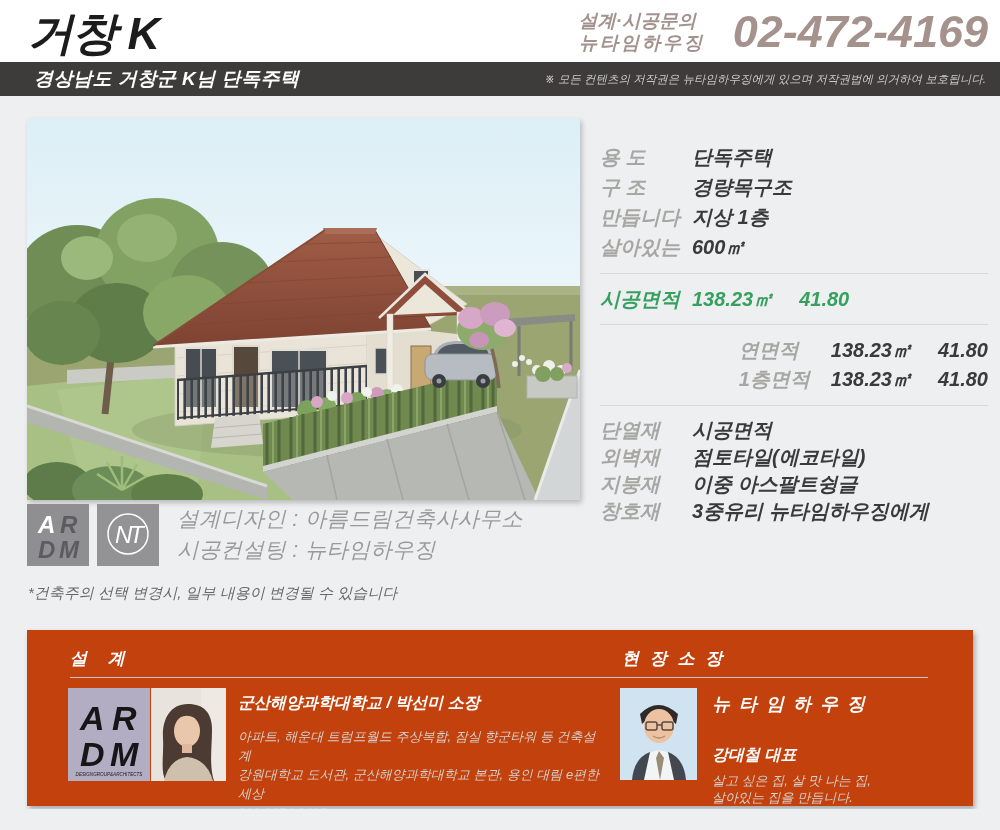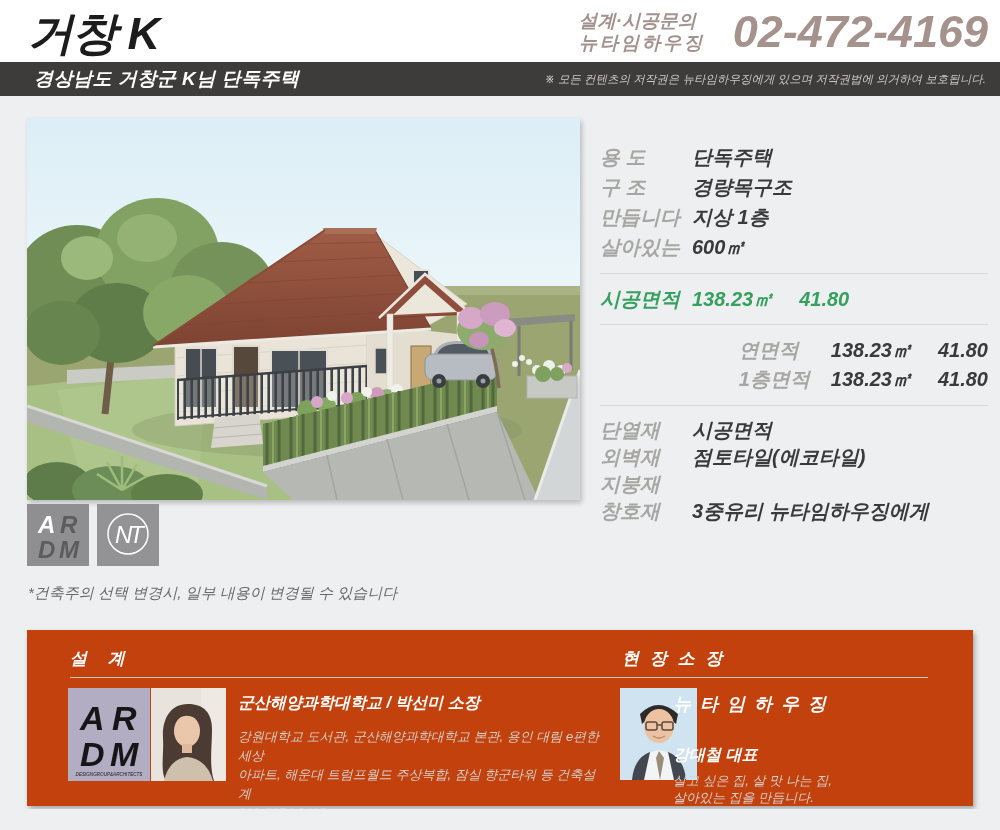--- a/index.html
+++ b/index.html
@@ -54,21 +54,21 @@
   .heading-design { left:43px; letter-spacing:8px; }
   .heading-manager { left:595px; letter-spacing:3px; }
   .sec-underline { position:absolute; left:43px; top:47px; width:858px; height:1px; background:#c9c6c4; }
   .media-box { position:absolute; top:58px; }
   .adm-footer-logo { left:41px; width:82px; height:93px; }
   .designer-photo { left:124px; width:75px; height:93px; }
   .manager-photo { left:593px; width:77px; height:92px; }
   .designer-text { position:absolute; left:211px; top:63px; width:370px; }
   .designer-title { color:#ffffff; font-weight:700; font-size:16px; }
   .designer-desc { margin-top:13px; color:#d6d1ce; font-size:13px; line-height:19px; }
-  .manager-text { position:absolute; left:646px; top:62px; width:250px; }
+  .manager-text { position:absolute; left:685px; top:62px; width:250px; }
   .manager-company { color:#ffffff; font-weight:700; font-size:18px; letter-spacing:2px; }
   .manager-name { color:#ffffff; font-weight:700; font-size:16px; margin-top:29px; }
   .manager-slogan { color:#d6d1ce; font-size:13px; line-height:17px; margin-top:6px; }
 </style>
 </head>
 <body>
 
 <div class="page">
 
   <div class="header">
@@ -265,20 +265,21 @@
       <div class="spec-row">
           <span class="lbl">단열재</span>
           <span class="val">시공면적</span>
         </div>
       <div class="spec-row">
           <span class="lbl">외벽재</span>
           <span class="val">점토타일(에코타일)</span>
         </div>
       <div class="spec-row">
           <span class="lbl">지붕재</span>
+          <span class="val">이중 아스팔트슁글</span>
         </div>
       <div class="spec-row">
           <span class="lbl">창호재</span>
           <span class="val">3중유리 뉴타임하우징에게</span>
         </div>
     </div>
   </div>
 
   <div class="credits">
     <svg class="credit-logo" viewBox="0 0 62 62">
@@ -286,20 +287,24 @@
       <text x="11" y="29" font-size="24" font-weight="bold" fill="#ffffff">A</text>
       <text x="33" y="29" font-size="24" font-weight="bold" fill="#5c5c60">R</text>
       <text x="11" y="54" font-size="24" font-weight="bold" fill="#5c5c60">D</text>
       <text x="32" y="54" font-size="24" font-weight="bold" fill="#5c5c60">M</text>
     </svg>
     <svg class="credit-logo" viewBox="0 0 62 62">
       <rect width="62" height="62" fill="#939396"></rect>
       <circle cx="31" cy="30" r="20" fill="none" stroke="#ffffff" stroke-width="1.5"></circle>
       <text x="31" y="39" font-size="24" fill="#ffffff" text-anchor="middle" letter-spacing="-3">NT</text>
     </svg>
+    <div class="credit-text">
+      <div>설계디자인 : 아름드림건축사사무소</div>
+      <div>시공컨설팅 : 뉴타임하우징</div>
+    </div>
   </div>
 
   <div class="disclaimer-note">*건축주의 선택 변경시, 일부 내용이 변경될 수 있습니다</div>
 
   <div class="footer-panel">
     <div class="sec-heading heading-design">설 계</div>
     <div class="sec-heading heading-manager">현 장 소 장</div>
     <div class="sec-underline"></div>
 
     <svg class="media-box adm-footer-logo" style="position:absolute;" viewBox="0 0 82 93">
@@ -317,22 +322,22 @@
       <path d="M37,16 C18,16 11,33 12,50 C13,68 9,84 15,93 L63,93 C58,78 61,58 61,42 C61,25 53,16 37,16 Z" fill="#4b3b33"></path>
       <ellipse cx="36" cy="43" rx="13" ry="16" fill="#eac6ab"></ellipse>
       <path d="M22,34 Q36,21 51,35 Q49,24 36,23 Q24,24 22,34 Z" fill="#4b3b33"></path>
       <rect x="31" y="56" width="10" height="9" fill="#e0b89c"></rect>
       <path d="M13,93 Q18,71 36,69 Q56,71 62,93 Z" fill="#cfc0ae"></path>
     </svg>
 
     <div class="designer-text">
       <div class="designer-title">군산해양과학대학교 / 박선미 소장</div>
       <div class="designer-desc">
+        <div>아파트, 해운대 트럼프월드 주상복합, 잠실 향군타워 등 건축설계</div>
         <div>강원대학교 도서관, 군산해양과학대학교 본관, 용인 대림 e편한세상</div>
-        <div>아파트, 해운대 트럼프월드 주상복합, 잠실 향군타워 등 건축설계</div>
         <div>010-6074-2415</div>
       </div>
     </div>
 
     <svg class="media-box manager-photo" style="position:absolute;" viewBox="0 0 77 92">
       <rect width="77" height="92" fill="#cfe3f0"></rect>
       <path d="M20,26 Q38,8 58,26 L56,36 Q38,20 22,36 Z" fill="#2e2a28"></path>
       <ellipse cx="39" cy="38" rx="15" ry="17" fill="#ecc2a2"></ellipse>
       <rect x="26" y="34" width="11" height="8" rx="2" fill="none" stroke="#5a4a3e" stroke-width="1.5"></rect>
       <rect x="42" y="34" width="11" height="8" rx="2" fill="none" stroke="#5a4a3e" stroke-width="1.5"></rect>

